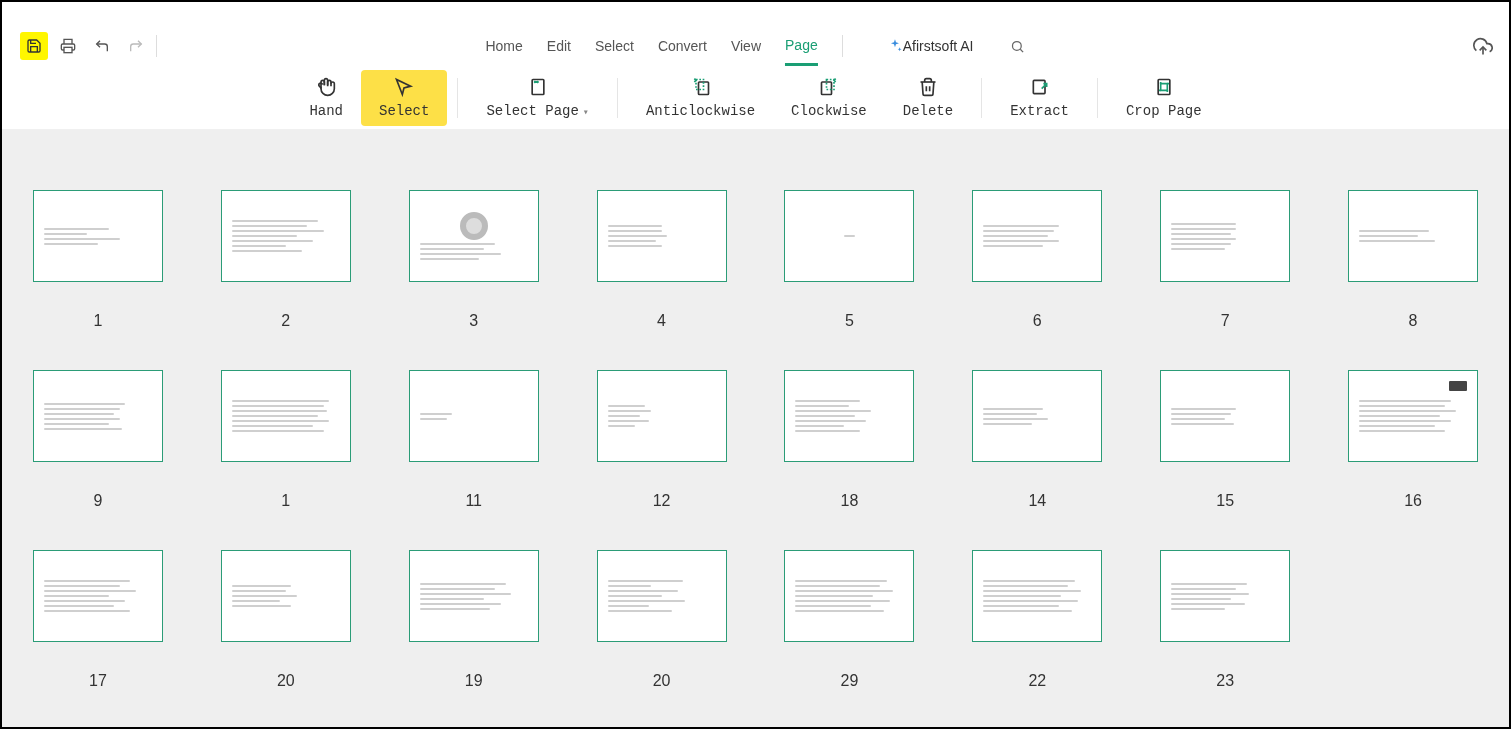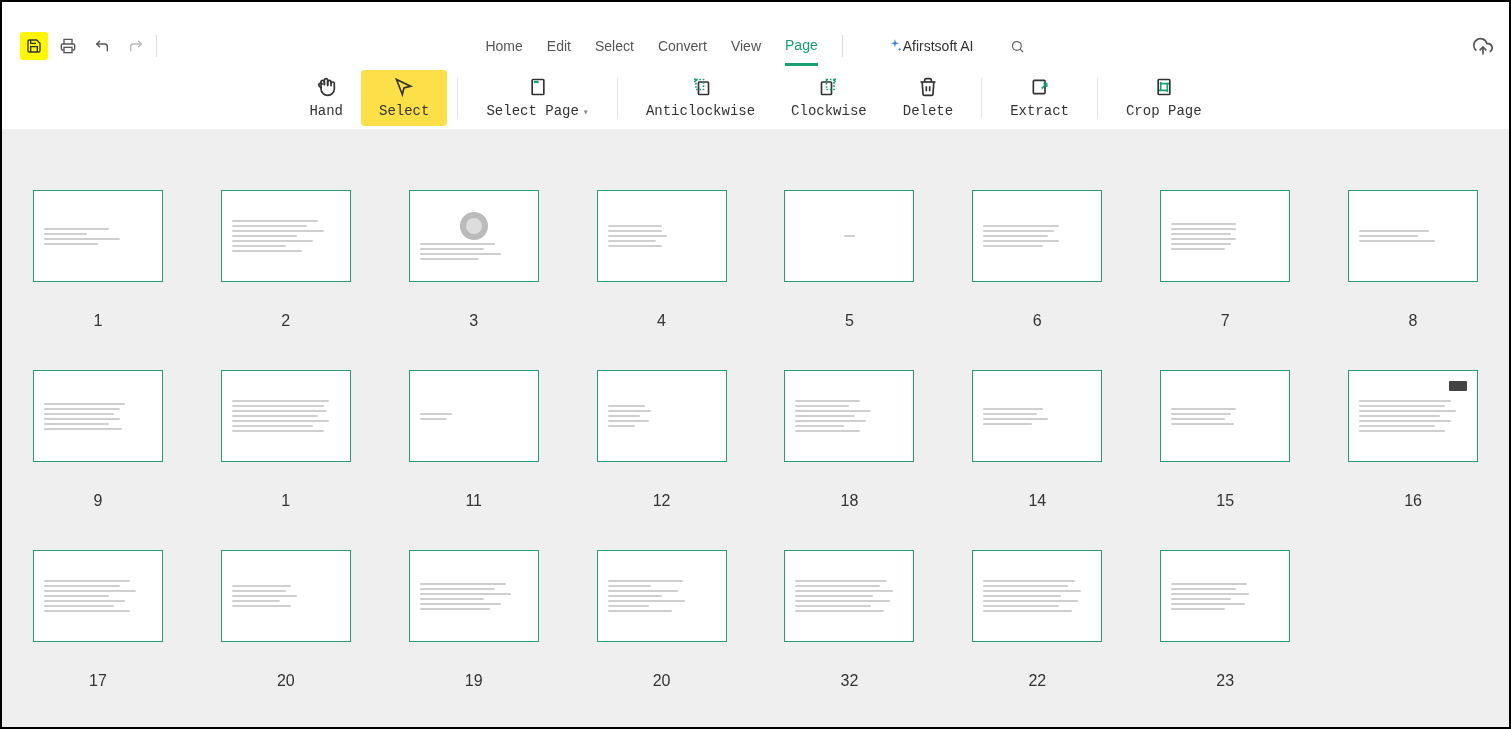--- a/index.html
+++ b/index.html
@@ -500,21 +500,21 @@
       <div class="thumb-cell">
     <div class="thumb">
           <div class="ln" style="width:85%"></div>
           <div class="ln" style="width:78%"></div>
           <div class="ln" style="width:90%"></div>
           <div class="ln" style="width:72%"></div>
           <div class="ln" style="width:88%"></div>
           <div class="ln" style="width:70%"></div>
           <div class="ln" style="width:82%"></div>
         </div>
-    <div class="page-num">32</div>
+    <div class="page-num">29</div>
       </div>
       <div class="thumb-cell">
     <div class="thumb">
           <div class="ln" style="width:85%"></div>
           <div class="ln" style="width:78%"></div>
           <div class="ln" style="width:90%"></div>
           <div class="ln" style="width:72%"></div>
           <div class="ln" style="width:88%"></div>
           <div class="ln" style="width:70%"></div>
           <div class="ln" style="width:82%"></div>

